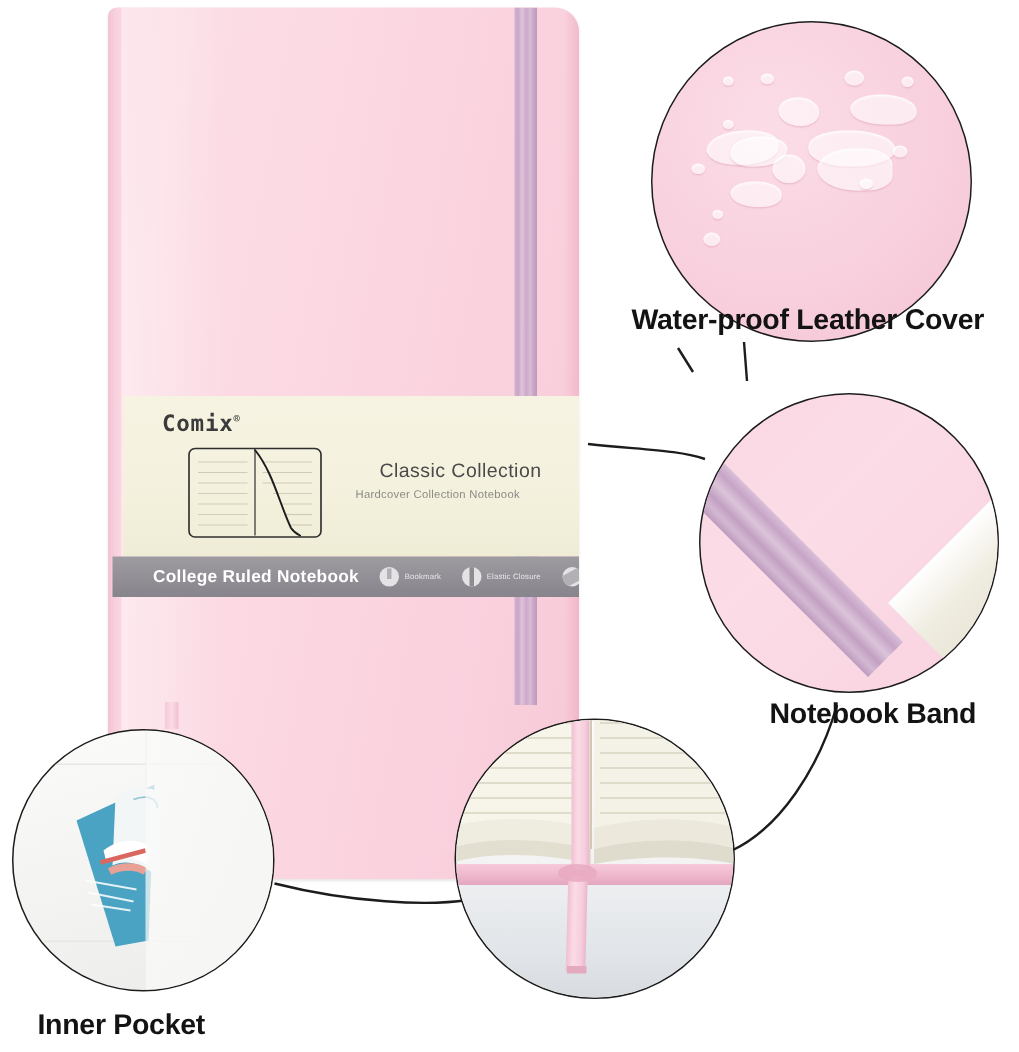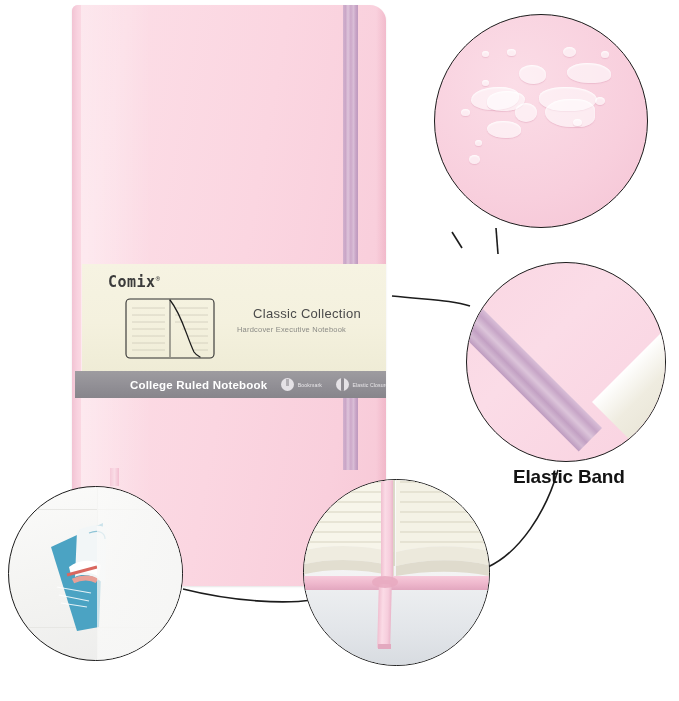--- a/index.html
+++ b/index.html
@@ -63,21 +63,21 @@
   }
   .subtitle {
     position:absolute; left:155px; top:61px;
     font-size: 7.5px; color:#8b8b86; letter-spacing:.2px;
   }
 
   
   .label-gray {
     position:absolute; left:3px; top:366px; width:311px; height:27px;
     background: linear-gradient(180deg,#9e9ca0 0%, #918f95 55%, #87858b 100%);
-    display:flex; align-items:center;padding-left:28px;
+    display:flex; align-items:center;
   }
   .gray-title {
     color:#ffffff; font-size:11.5px; font-weight:600; letter-spacing:.2px;
     margin-left:27px; white-space:nowrap;
   }
   .feat { display:flex; align-items:center; margin-left:14px; white-space:nowrap; }
   .feat-ico {
     width:13px; height:13px; border-radius:50%;
     background:#e5e2e6; flex:0 0 auto; position:relative; overflow:hidden;
   }
@@ -187,21 +187,21 @@
           <line x1="51" y1="25" x2="84" y2="25"></line>
             <line x1="58" y1="32" x2="84" y2="32"></line>
           <line x1="63" y1="39" x2="84" y2="39"></line>
             <line x1="66" y1="46" x2="84" y2="46"></line>
           <line x1="69" y1="53" x2="84" y2="53"></line>
         </g>
         <path d="M46 3 C 58 18 62 38 70 55 C 72 58 74 59 76 60" fill="none" stroke="#1d1d1d" stroke-width="1.3" stroke-linecap="round"></path>
       </svg>
 
       <div class="collection">Classic Collection</div>
-      <div class="subtitle">Hardcover Executive Notebook</div>
+      <div class="subtitle">Hardcover Collection Notebook</div>
     </div>
 
     <div class="label-gray">
       <span class="gray-title">College Ruled Notebook</span>
 
       <span class="feat">
         <span class="feat-ico ico-bookmark"></span>
         <span class="feat-label">Bookmark</span>
       </span>
 
@@ -232,27 +232,28 @@
     <div class="drop" style="left:52px;  top:76px;  width:38px; height:20px; border-radius:55% 45% 60% 40%;"></div>
     <div class="drop" style="left:80px;  top:88px;  width:22px; height:19px; border-radius:50%;"></div>
     <div class="drop" style="left:104px; top:72px;  width:58px; height:24px; border-radius:45% 55% 50% 50%;"></div>
     <div class="drop" style="left:110px; top:84px;  width:50px; height:28px; border-radius:55% 45% 40% 60%;"></div>
     <div class="drop" style="left:132px; top:48px;  width:44px; height:20px; border-radius:50% 60% 40% 55%;"></div>
     <div class="drop" style="left:52px;  top:106px; width:34px; height:17px; border-radius:50% 55% 45% 60%;"></div>
     <div class="drop" style="left:160px; top:82px;  width:10px; height:8px;  border-radius:50%;"></div>
     <div class="drop" style="left:166px; top:36px;  width:8px;  height:7px;  border-radius:50%;"></div>
     <div class="drop" style="left:138px; top:104px; width:9px;  height:7px;  border-radius:50%;"></div>
   </div>
+  <div class="cap" style="left:421px; top:203px;">Water-proof Leather Cover</div>
 
   <div class="circle" id="c-elastic">
     <div class="eb-stripe"></div>
     <div class="eb-pages"></div>
     <div class="eb-edge"></div>
   </div>
-  <div class="cap" style="left:513px; top:466px;">Elastic Band</div>
+  <div class="cap" style="left:513px; top:466px;">Notebook Band</div>
 
   <div class="circle" id="c-pocket">
     <div class="pk-fold" style="left:0; top:22px; width:175px; height:1px;"></div>
     <div class="pk-fold" style="left:0; top:140px; width:175px; height:1px;"></div>
     <div class="pk-fold" style="left:88px; top:0; width:1px; height:175px;"></div>
 
     <svg style="position:absolute; left:38px; top:28px; width:72px; height:120px;" viewBox="0 0 72 120" xmlns="http://www.w3.org/2000/svg">
       <path d="M4 32 L56 8 L52 112 L30 116 Z" fill="#4ba3c3"></path>
       <path d="M30 16 C 44 8 56 10 60 14 L58 70 C 48 60 36 58 28 62 Z" fill="#f2f6f7"></path>
       <path d="M22 52 C 32 44 46 44 54 50 L52 62 C 44 56 32 56 24 60 Z" fill="#ffffff"></path>
@@ -262,20 +263,21 @@
         <path d="M10 72 L44 78"></path>
           <path d="M12 80 L42 86"></path>
           <path d="M14 88 L40 92"></path>
       </g>
       <path d="M42 18 C 52 14 58 18 58 24" stroke="#8fc4d6" stroke-width="1.2" fill="none"></path>
     </svg>
 
     <div style="position:absolute; left:88px; top:0; width:87px; height:175px;
                 background:linear-gradient(90deg, rgba(250,250,249,.72), rgba(246,246,245,.96));"></div>
   </div>
+  <div class="cap" style="left:25px; top:673px;">Inner Pocket</div>
 
   <div class="circle" id="c-ribbon">
 
     <svg style="position:absolute; left:-6px; top:-6px; width:200px; height:130px;" viewBox="0 0 200 130" xmlns="http://www.w3.org/2000/svg">
       <path d="M0 0 L96 0 L96 78 C 60 70 24 70 0 78 Z" fill="#f7f5ea"></path>
       <path d="M98 0 L200 0 L200 80 C 170 70 130 70 98 78 Z" fill="#f4f2e6"></path>
       <g stroke="#d7d3c0" stroke-width="1">
         <path d="M10 8 L92 8"></path>
           <path d="M8 18 L92 18"></path>
           <path d="M7 28 L92 28"></path>

